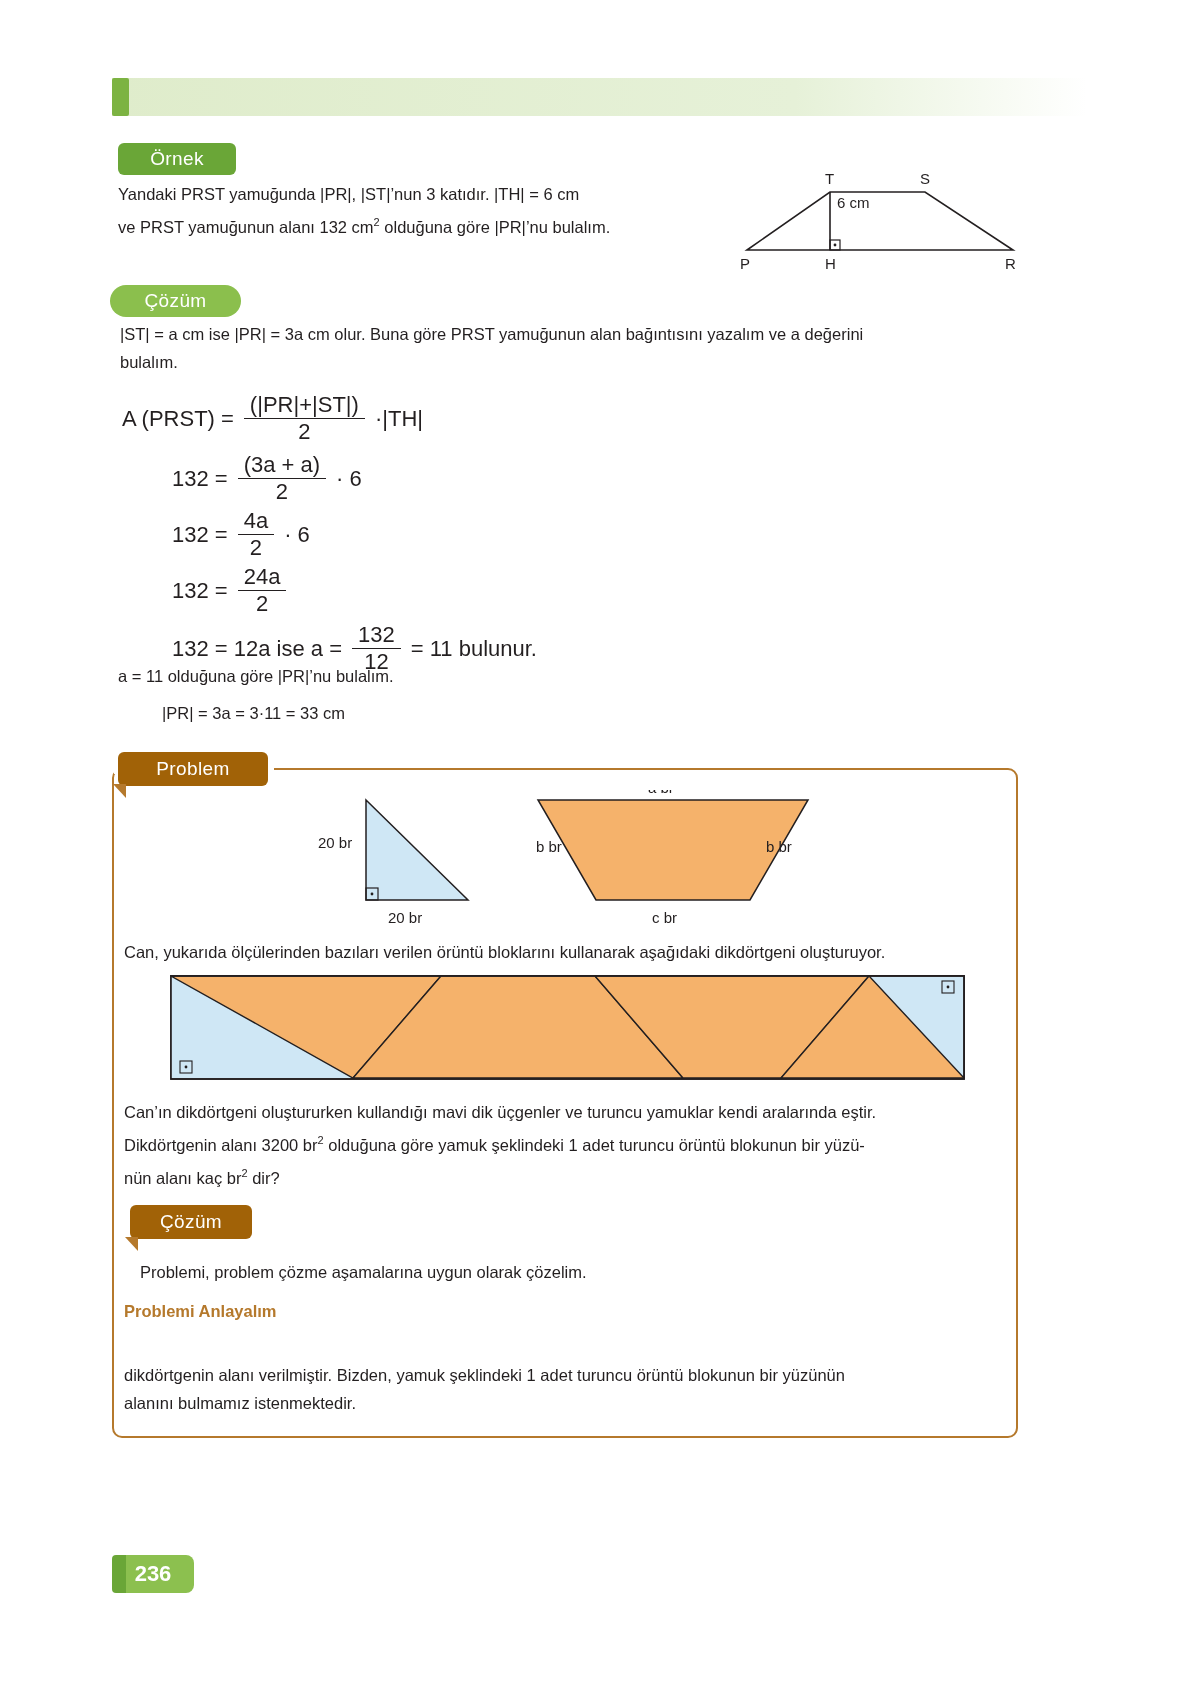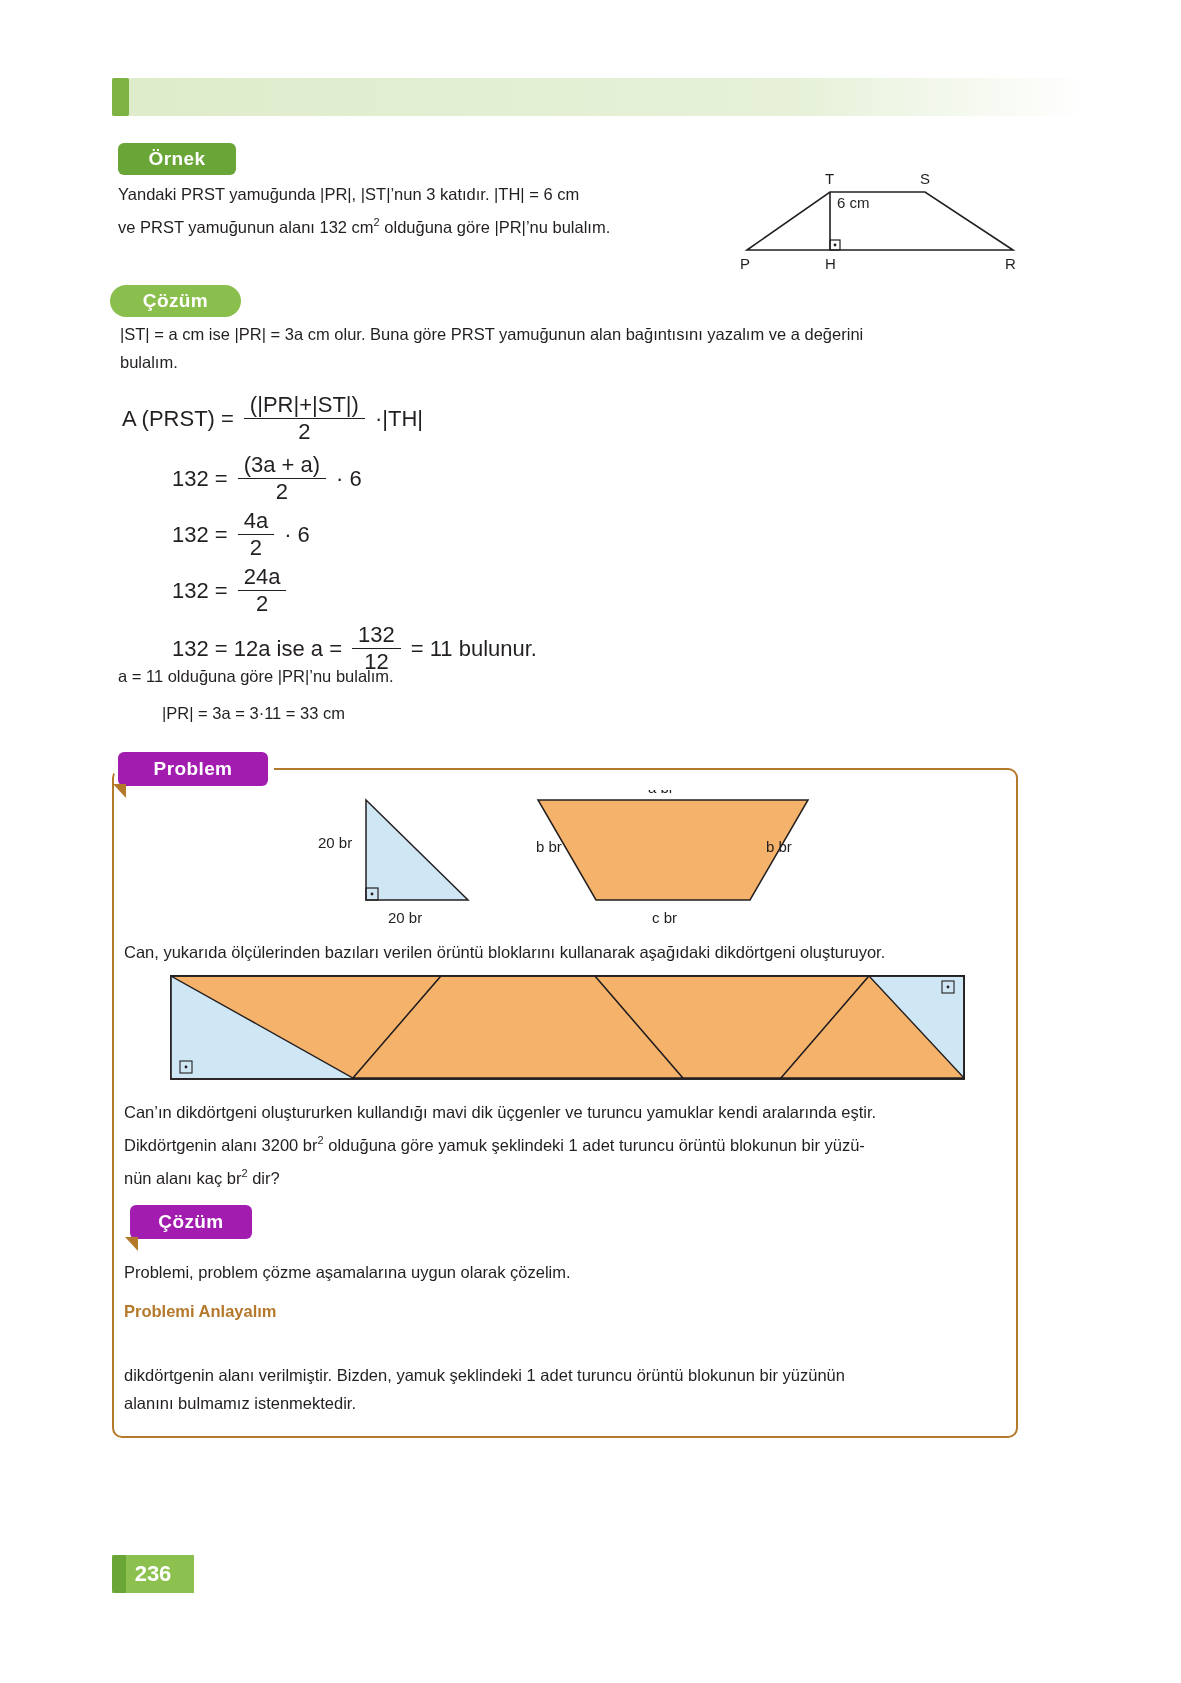--- a/index.html
+++ b/index.html
@@ -28,30 +28,30 @@
     left: 112px; top: 78px;
     width: 17px; height: 38px;
     background: #7cb342;
     border-radius: 2px;
   }
 
   
   .tag {
     position: absolute;
     color: #ffffff;
-    font-weight: bold;
+    font-weight: normal;
     font-size: 19px;
     letter-spacing: .4px;
     display: flex;
     align-items: center;
     justify-content: center;
     border-radius: 6px;
   }
   .tag-green { background: #6aa637; }
-  .tag-brown { background: #a21caf; }
+  .tag-brown { background: #a16207; }
 
   .tag-ornek { left: 118px; top: 143px; width: 118px; height: 32px; }
   .tag-cozum1 { left: 110px; top: 285px; width: 131px; height: 32px; background:#8bbf4d; border-radius:16px 16px 16px 16px;}
   .tag-problem { left: 118px; top: 752px; width: 150px; height: 34px; }
   .tag-cozum2 { left: 130px; top: 1205px; width: 122px; height: 34px; }
 
   
   .tag-pointer {
     position: absolute;
     width: 0; height: 0;
@@ -103,21 +103,21 @@
     width: 132px; height: 22px;
     background: #ffffff;
   }
 
   
   .pagenum {
     position: absolute;
     left: 112px; top: 1555px;
     width: 82px; height: 38px;
     background: #8cc04f;
-    border-radius: 0;
+    border-radius: 8px;
     color: #ffffff;
     font-weight: bold;
     font-size: 22px;
     display: flex; align-items: center; justify-content: center;
   }
   .pagenum-tab {
     position: absolute;
     left: 112px; top: 1555px;
     width: 14px; height: 38px;
     background: #6aa637;
@@ -258,21 +258,21 @@
   <div class="txt" style="left:124px; top:1098px; width:890px;">
     <span>Can’ın dikdörtgeni oluştururken kullandığı mavi dik üçgenler ve turuncu yamuklar kendi aralarında eştir.</span><br>
     <span>Dikdörtgenin alanı 3200 br</span><sup>2</sup><span> olduğuna göre yamuk şeklindeki 1 adet turuncu örüntü blokunun bir yüzü-</span><br>
     <span>nün alanı kaç br</span><sup>2</sup><span> dir?</span>
   </div>
 
   <div class="cozum-box-mask"></div>
   <div class="tag tag-brown tag-cozum2">Çözüm</div>
   <div class="tag-pointer ptr-cozum2"></div>
 
-  <div class="txt" style="left:124px; top:1258px; width:880px;">Problemi, problem çözme aşamalarına uygun olarak çözelim.</div>
+  <div class="txt" style="left:140px; top:1258px; width:880px;">Problemi, problem çözme aşamalarına uygun olarak çözelim.</div>
   <div class="txt txt-strong" style="left:124px; top:1297px; width:500px;">Problemi Anlayalım</div>
 
   <div class="txt" style="left:124px; top:1333px; width:890px;">
     <br>
     <span>dikdörtgenin alanı verilmiştir. Bizden, yamuk şeklindeki 1 adet turuncu örüntü blokunun bir yüzünün</span><br>
     <span>alanını bulmamız istenmektedir.</span>
   </div>
 
   <div class="pagenum">236</div>
   <div class="pagenum-tab"></div>

